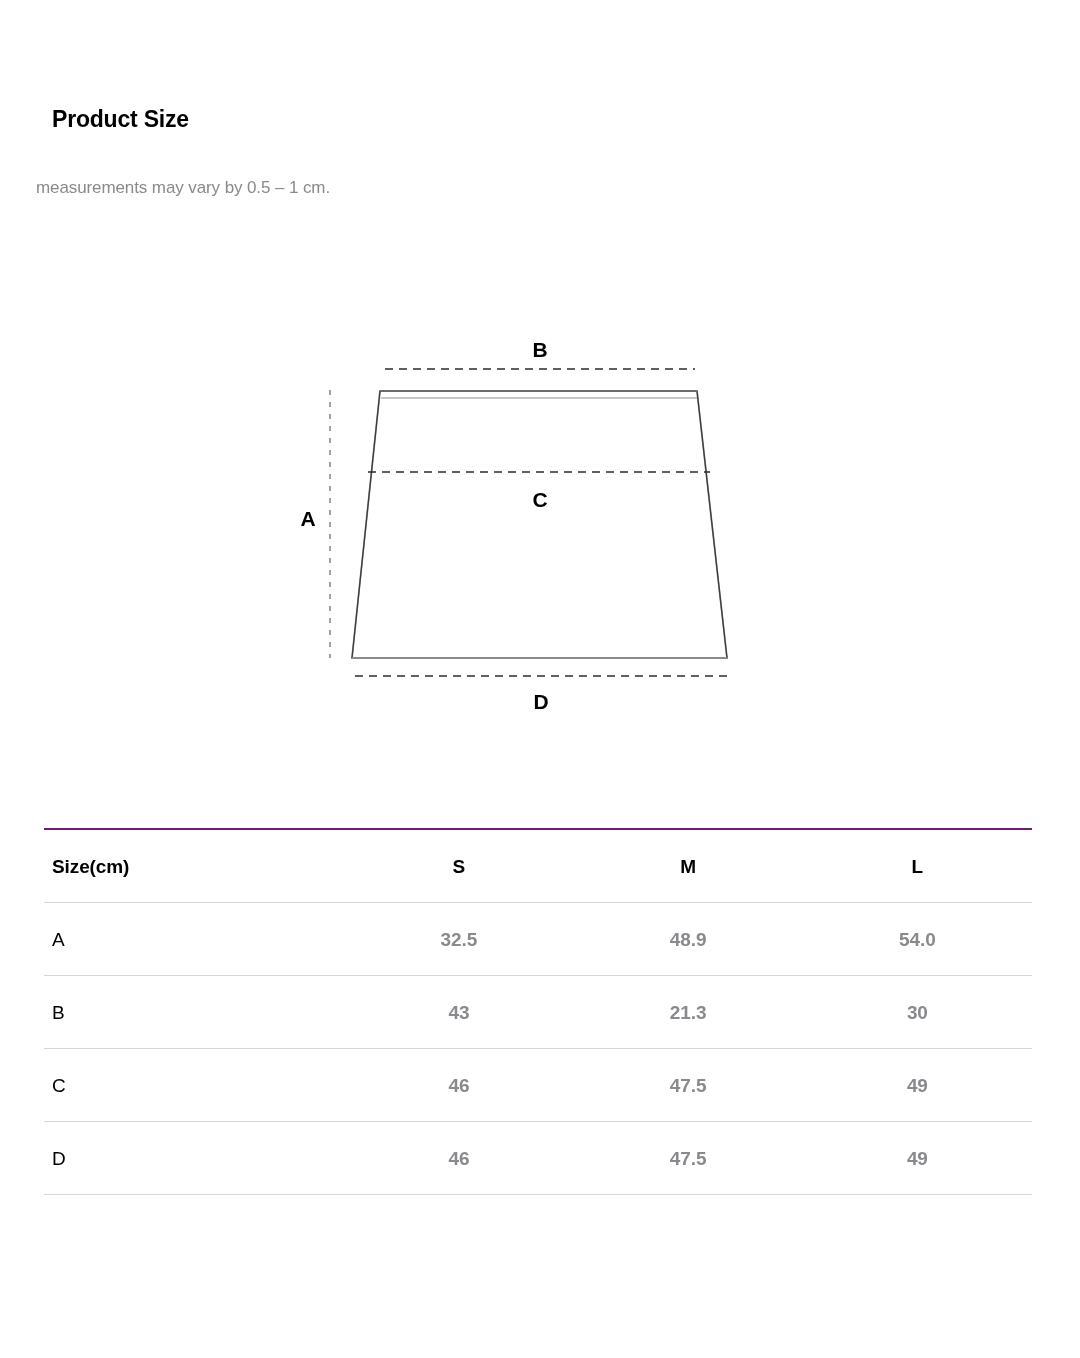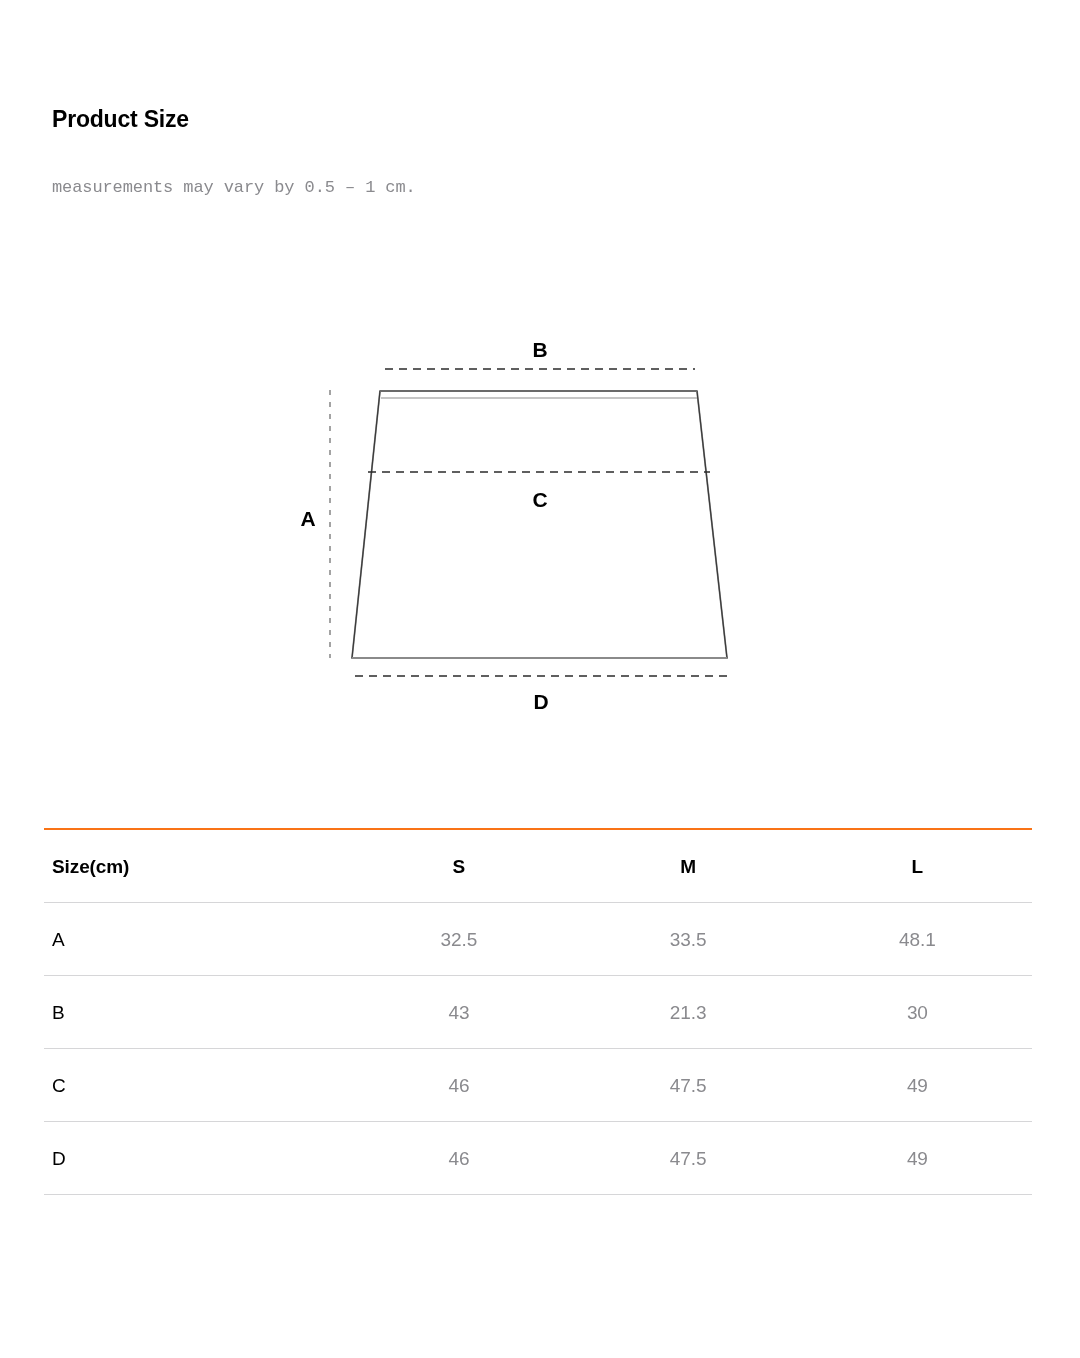--- a/index.html
+++ b/index.html
@@ -29,28 +29,27 @@
     left: 52px;
     top: 106px;
     font-size: 23px;
     font-weight: bold;
     letter-spacing: -0.2px;
     color: #000000;
     line-height: 1.2;
   }
   .page-subtitle {
     position: absolute;
-    left: 52px;
+    left: 36px;
     top: 177px;
     font-size: 17px;
     font-weight: normal;
     color: #8a8a8e;
     line-height: 1.3;
     letter-spacing: -0.1px;
-    font-family: Liberation Mono, monospace;
   }
 
   
   .diagram-wrap {
     position: absolute;
     left: 0;
     top: 0;
     width: 1080px;
     height: 780px;
     pointer-events: none;
@@ -84,38 +83,38 @@
     padding: 26px 0 24px 0;
     text-align: center;
     border-bottom: 1px solid #d6d6d8;
     letter-spacing: -0.1px;
   }
   .size-table thead th.label-head {
     text-align: left;
     padding-left: 8px;
   }
   .size-table thead tr {
-    border-top: 2px solid #f97316;
+    border-top: 2px solid #701a75;
   }
   .head-top-rule {
     position: absolute;
     left: 44px;
     top: 828px;
     width: 988px;
     height: 2px;
     background: #1b1b1b;
   }
 
   .size-table tbody td {
     font-size: 19px;
     padding: 26px 0 24px 0;
     text-align: center;
     border-bottom: 1px solid #d6d6d8;
     color: #8a8a8e;
-    font-weight: normal;
+    font-weight: bold;
     letter-spacing: -0.1px;
   }
   .size-table tbody td.row-label {
     text-align: left;
     padding-left: 8px;
     color: #000000;
     font-weight: normal;
   }
 </style>
 </head>
@@ -172,22 +171,22 @@
         <th class="label-head">Size(cm)</th>
         <th>S</th>
         <th>M</th>
         <th>L</th>
       </tr>
     </thead>
     <tbody>
       <tr>
         <td class="row-label">A</td>
         <td>32.5</td>
-        <td>33.5</td>
-        <td>48.1</td>
+        <td>48.9</td>
+        <td>54.0</td>
       </tr>
       <tr>
         <td class="row-label">B</td>
         <td>43</td>
         <td>21.3</td>
         <td>30</td>
       </tr>
       <tr>
         <td class="row-label">C</td>
         <td>46</td>

